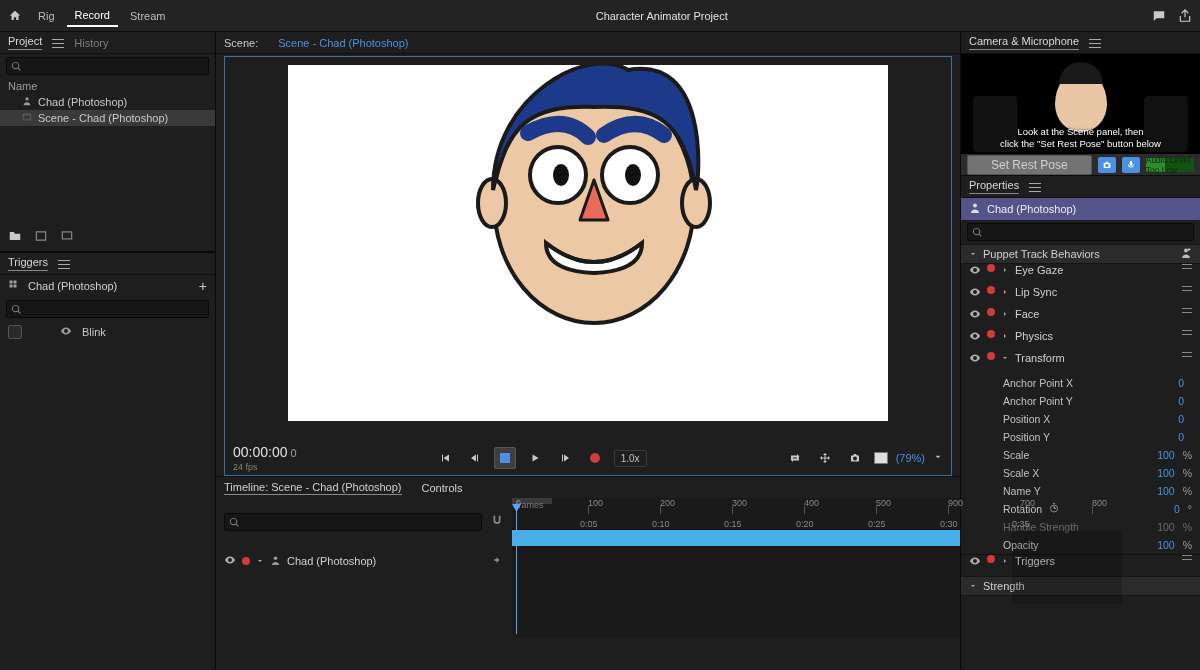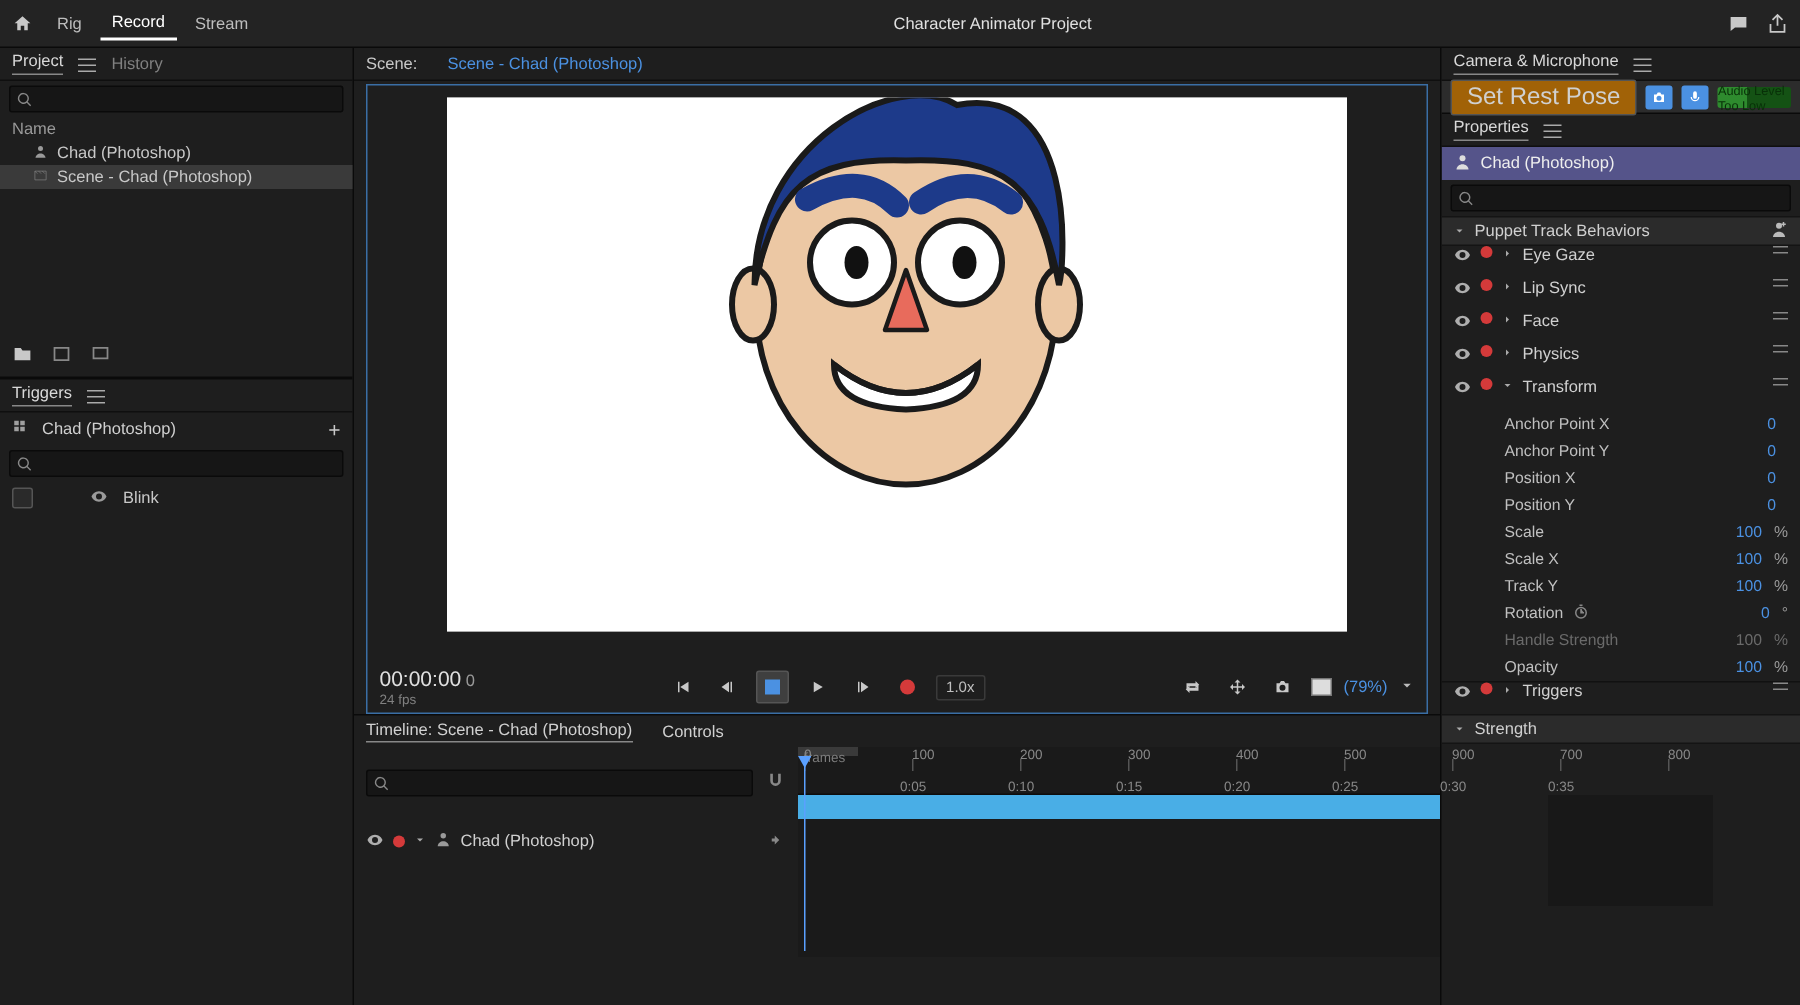--- a/index.html
+++ b/index.html
@@ -7,21 +7,21 @@
   
   .topbar { height: 32px; background: #232323; display:flex; align-items:center; padding:0 6px; border-bottom:1px solid #0a0a0a; }
   .topbar .mode-tabs { display:flex; align-items:center; gap:4px; margin-left:6px; }
   .topbar .mode-tab { padding:4px 8px; color:#bdbdbd; cursor:pointer; }
   .topbar .mode-tab.active { color:#fff; border-bottom:2px solid #fff; }
   .topbar .spacer { flex:1; text-align:center; color:#e0e0e0; }
   .topbar .icon-btn, .icon-btn { width:18px; height:18px; display:inline-flex; align-items:center; justify-content:center; color:#c8c8c8; }
   .topbar .icon-btn svg, .icon-btn svg { width:14px; height:14px; fill:#c8c8c8; }
   
   .workspace { display:flex; height: calc(100% - 32px); }
-  .left-col { width: 236px; background:#1e1e1e; display:flex; flex-direction:column; border-right:1px solid #0a0a0a; }
+  .left-col { width: 216px; background:#1e1e1e; display:flex; flex-direction:column; border-right:1px solid #0a0a0a; }
   .center-col { flex:1; display:flex; flex-direction:column; min-width:0; }
   .right-col { width: 240px; background:#1e1e1e; border-left:1px solid #0a0a0a; display:flex; flex-direction:column; overflow:hidden; }
   
   .panel-head { height:22px; padding:0 8px; display:flex; align-items:center; gap:10px; border-bottom:1px solid #0f0f0f; font-size:11px; color:#d8d8d8; }
   .panel-head .title { border-bottom:1px solid #888; padding-bottom:2px; }
   .panel-head .tab-inactive { color:#808080; }
   .panel-head .menu-ham { width:12px; height:10px; display:inline-block;
     background: linear-gradient(#aaa,#aaa) 0 1px/12px 1px no-repeat,
                 linear-gradient(#aaa,#aaa) 0 5px/12px 1px no-repeat,
                 linear-gradient(#aaa,#aaa) 0 9px/12px 1px no-repeat; }
@@ -90,21 +90,21 @@
   .playhead{position:absolute;top:6px;width:1px;height:130px;background:#5aa0ff;}
   .playhead::before{content:"";position:absolute;top:0;left:-4px;width:9px;height:8px;background:#5aa0ff;clip-path:polygon(0 0,100% 0,50% 100%);}
   
   .cam-panel .cam-img{height:100px;background:#000;position:relative;overflow:hidden;}
   .cam-hint{position:absolute;left:50%;bottom:4px;transform:translateX(-50%);width:90%;text-align:center;font-size:9.5px;color:#fff;text-shadow:0 0 3px #000;line-height:1.25;}
   .cam-face{position:absolute;left:50%;top:50%;transform:translate(-50%,-55%);width:52px;height:62px;background:#e9c6a6;border-radius:50% 50% 48% 48%/55% 55% 45% 45%;}
   .cam-face::before{content:"";position:absolute;left:4px;top:-8px;width:44px;height:22px;background:#1a1a1a;border-radius:22px 22px 0 0;}
   .cam-bg-l,.cam-bg-r{position:absolute;top:42%;width:44px;height:56px;background:#111;border-radius:4px;}
   .cam-bg-l{left:12px;} .cam-bg-r{right:12px;}
   .cam-ctrl{height:22px;background:#2c2c2c;display:flex;align-items:center;padding:0 6px;gap:6px;border-bottom:1px solid #0a0a0a;}
-  .cam-btn{padding:2px 10px;background:#a16207;border:1px solid #555;border-radius:2px;font-size:16px;color:#d0d0d0;}
+  .cam-btn{padding:2px 23px;background:#737373;border:1px solid #555;border-radius:2px;font-size:12px;color:#d0d0d0;}
   .cam-icon-pill{width:18px;height:16px;background:#4b91e2;border-radius:2px;display:inline-flex;align-items:center;justify-content:center;}
   .cam-icon-pill svg{width:10px;height:10px;fill:#fff;}
   .audio-bar{flex:1;height:14px;background:linear-gradient(90deg,#2e8b2e 0 40%, #145214 40%);border-radius:2px;display:flex;align-items:center;justify-content:center;font-size:8.5px;color:#083008;}
   
   .props { flex:1; overflow:hidden; display:flex; flex-direction:column;}
   .prop-puppet{height:22px;background:#55548a;display:flex;align-items:center;gap:6px;padding:0 8px;color:#eee;}
   .prop-search{padding:3px 6px;}
   .prop-section{height:20px;background:#2b2b2b;display:flex;align-items:center;padding:0 8px;gap:6px;border-top:1px solid #141414;border-bottom:1px solid #141414;}
   .prop-section svg.caret-s{width:8px;height:8px;fill:#aaa;}
   .prop-section .plus-p{margin-left:auto;}
@@ -393,20 +393,28 @@
       </div>
     </div>
   </div>
 
   <div class="right-col">
     <div class="cam-panel">
       <div class="panel-head">
         <span class="title">Camera &amp; Microphone</span>
         <span class="menu-ham"></span>
       </div>
+      <div class="cam-img">
+        <div class="cam-bg-l"></div>
+          <div class="cam-bg-r"></div>
+        <div class="cam-face"></div>
+        <div class="cam-hint">
+          <span>Look at the Scene panel, then</span><br><span>click the "Set Rest Pose" button below</span>
+        </div>
+      </div>
       <div class="cam-ctrl">
         <span class="cam-btn">Set Rest Pose</span>
         <span class="cam-icon-pill">
             <svg viewBox="0 0 24 24">
               <path d="M4 7h4l2-3h4l2 3h4v12H4zM12 9a4 4 0 100 8 4 4 0 000-8z"></path>
             </svg>
           </span>
         <span class="cam-icon-pill">
             <svg viewBox="0 0 24 24">
               <path d="M12 2a3 3 0 013 3v6a3 3 0 01-6 0V5a3 3 0 013-3zm7 9a7 7 0 01-14 0h2a5 5 0 0010 0z"></path>
@@ -530,21 +538,21 @@
             <span>Scale</span>
             <span class="val">100</span>
             <span class="unit">%</span>
           </div>
           <div class="prop-row">
             <span>Scale X</span>
             <span class="val">100</span>
             <span class="unit">%</span>
           </div>
           <div class="prop-row">
-            <span>Track Y</span>
+            <span>Name Y</span>
             <span class="val">100</span>
             <span class="unit">%</span>
           </div>
         </div>
       <div class="prop-row">
         <span>Rotation</span>
         <span class="clock"><svg viewBox="0 0 24 24">
               <circle cx="12" cy="13" r="7" fill="none" stroke="#888" stroke-width="2"></circle>
               <path d="M12 8v5h4M10 3h4" stroke="#888" stroke-width="2"></path>
             </svg></span>

